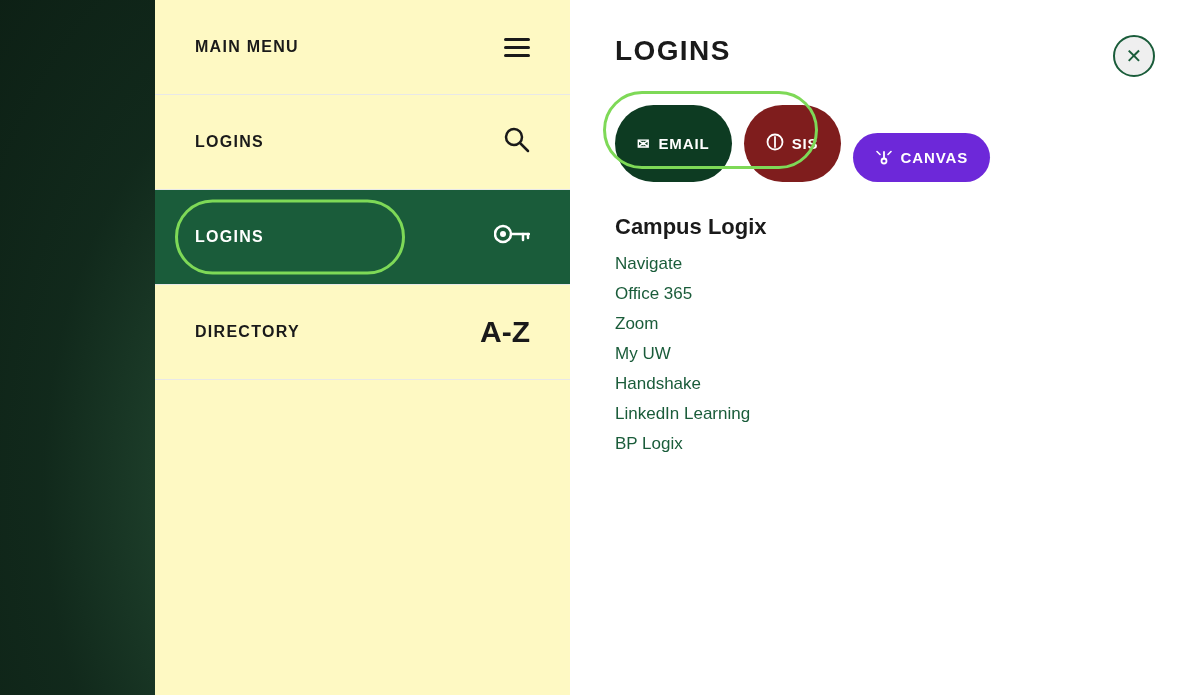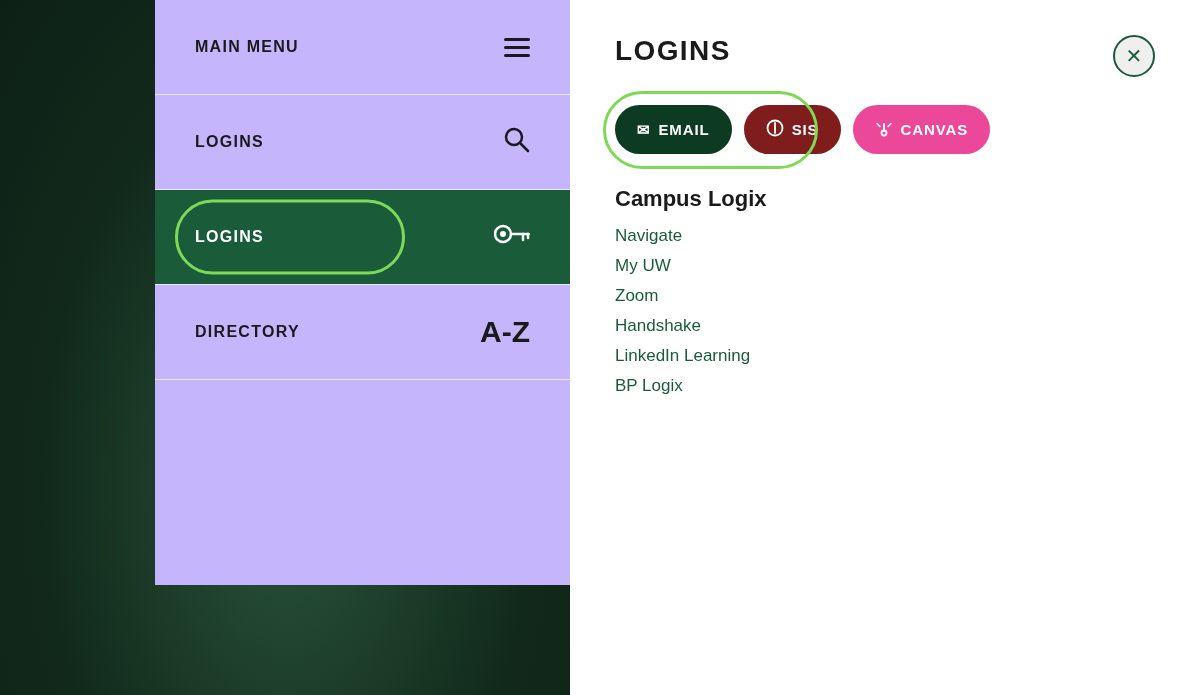--- a/index.html
+++ b/index.html
@@ -30,22 +30,22 @@
       background: radial-gradient(ellipse at 50% 70%, #2d5a3d 0%, #0f2518 60%, #0a1a10 100%);
       opacity: 0.8;
     }
 
     
     .left-panel {
       position: absolute;
       left: 155px;
       top: 0;
       width: 415px;
-      height: 585px;
-      background: #c4b5fd;
+      height: 695px;
+      background: #fef9c3;
       z-index: 2;
       display: flex;
       flex-direction: column;
     }
 
     .menu-item {
       display: flex;
       align-items: center;
       justify-content: space-between;
       padding: 0 40px;
@@ -173,22 +173,23 @@
       background: #0d3b22;
       color: #fff;
     }
 
     .login-btn.sis {
       background: #7f1d1d;
       color: #fff;
     }
 
     .login-btn.canvas {
-      background: #ec4899;
-      color: #fff;
+      background: #6d28d9;
+      color: #fff;
+      margin-top: 28px;
     }
 
     
     .section-title {
       font-size: 22px;
       font-weight: 800;
       color: #1a1a1a;
       margin-bottom: 14px;
     }
 
@@ -308,22 +309,23 @@
         </svg>
       </span>
       <span>CANVAS</span>
     </button>
   </div>
 
   <div class="campus-tools-section">
     <h2 class="section-title">Campus Logix</h2>
     <ul class="tools-list">
       <li><a>Navigate</a></li>
+      <li><a>Office 365</a></li>
+      <li><a>Zoom</a></li>
       <li><a>My UW</a></li>
-      <li><a>Zoom</a></li>
       <li><a>Handshake</a></li>
       <li><a>LinkedIn Learning</a></li>
       <li><a>BP Logix</a></li>
     </ul>
   </div>
 
 
 </div>
 
 </body></html>

